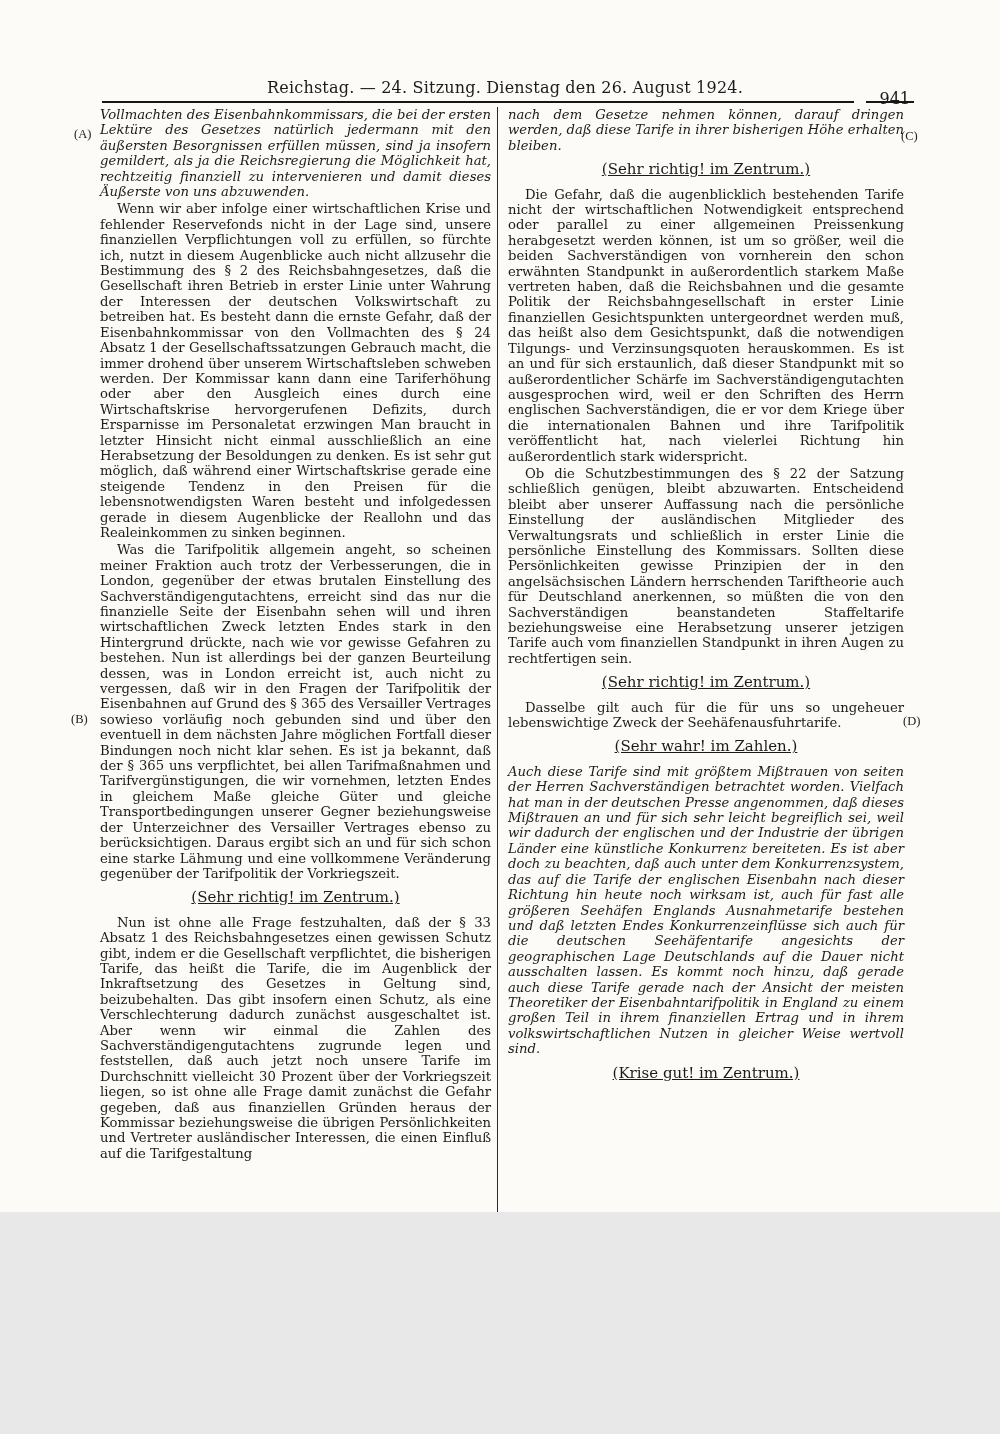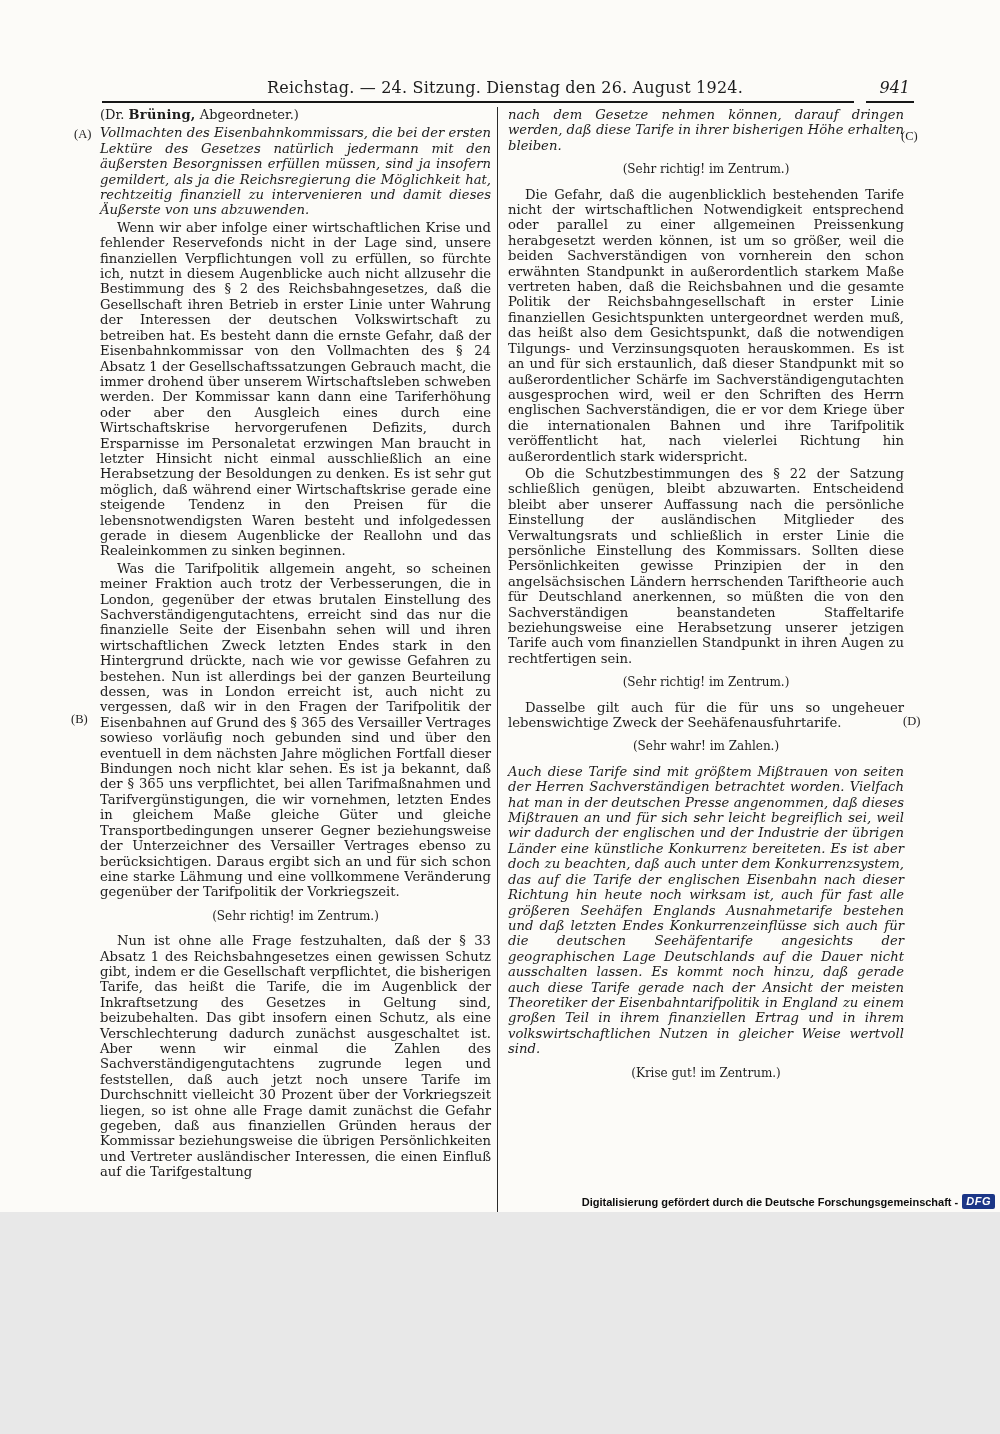--- a/index.html
+++ b/index.html
@@ -13,23 +13,22 @@
     overflow: hidden;
     margin: 0 auto;
   }
   
   .header-band { position: absolute; top: 78px; left: 100px; width: 810px; height: 22px; }
   .header-title {
     display: block; text-align: center;
     font-size: 16px; letter-spacing: 0.2px;
   }
   .page-number {
-    position: absolute; top: 0; right: 0;
+    position: absolute; top: 11px; right: 0;
     font-size: 16px;
-    font-style: italic;
   }
   .rule-long  { position: absolute; top: 101px; left: 102px; width: 752px; height: 2px; background: #161616; }
   .rule-short { position: absolute; top: 101px; left: 866px; width: 48px;  height: 2px; background: #161616; }
 
   
   .marker { position: absolute; font-size: 12.5px; font-family: "Liberation Serif", serif; color: #222; }
   .marker-a { left: 74px;  top: 127px; }
   .marker-b { left: 71px;  top: 712px; }
   .marker-c { left: 901px; top: 129px; }
   .marker-d { left: 903px; top: 714px; }
@@ -46,21 +45,21 @@
   .col-left  { left: 100px; width: 391px; }
   .col-right { left: 508px; width: 396px; }
 
   .speaker { margin: 0 0 3px 0; text-indent: 0; font-size: 13px; }
   .speaker b { letter-spacing: 0.3px; }
 
   p.body { margin: 0 0 2px 0; text-indent: 17px; }
   p.body.noindent { text-indent: 0; font-style: italic; }
   p.interjection {
     margin: 9px 0 9px 0; text-indent: 0;
-    text-align: center; font-size: 12px;
+    text-align: center; font-size: 15px; text-decoration: underline;
   }
 
   
   .footer {
     position: absolute; right: 5px; bottom: 3px;
     font-family: "Liberation Sans", sans-serif;
     font-size: 11px; font-weight: 700; color: #0d0d0d;
     display: flex; align-items: center; gap: 4px;
   }
   .dfg {
@@ -84,38 +83,33 @@
   <div class="rule-short"></div>
 
   <span class="marker marker-a">(A)</span>
   <span class="marker marker-b">(B)</span>
   <span class="marker marker-c">(C)</span>
   <span class="marker marker-d">(D)</span>
 
   <div class="divider"></div>
 
   <div class="col col-left">
-    <p class="speaker"><span>(Dr. </span><b>Brüning,</b><span> Abgeordneter.)</span></p>
     <p class="body noindent">Vollmachten des Eisenbahnkommissars, die bei der ersten Lektüre des Gesetzes natürlich jedermann mit den äußersten Besorgnissen erfüllen müssen, sind ja insofern gemildert, als ja die Reichsregierung die Möglichkeit hat, rechtzeitig finanziell zu intervenieren und damit dieses Äußerste von uns abzuwenden.</p>
     <p class="body">Wenn wir aber infolge einer wirtschaftlichen Krise und fehlender Reservefonds nicht in der Lage sind, unsere finanziellen Verpflichtungen voll zu erfüllen, so fürchte ich, nutzt in diesem Augenblicke auch nicht allzusehr die Bestimmung des § 2 des Reichsbahngesetzes, daß die Gesellschaft ihren Betrieb in erster Linie unter Wahrung der Interessen der deutschen Volkswirtschaft zu betreiben hat.  Es besteht dann die ernste Gefahr, daß der Eisenbahnkommissar von den Vollmachten des § 24 Absatz 1 der Gesellschaftssatzungen Gebrauch macht, die immer drohend über unserem Wirtschaftsleben schweben werden. Der Kommissar kann dann eine Tariferhöhung oder aber den Ausgleich eines durch eine Wirtschaftskrise hervorgerufenen Defizits, durch Ersparnisse im Personaletat erzwingen Man braucht in letzter Hinsicht nicht einmal ausschließlich an eine Herabsetzung der Besoldungen zu denken. Es ist sehr gut möglich, daß während einer Wirtschaftskrise gerade eine steigende Tendenz in den Preisen für die lebensnotwendigsten Waren besteht und infolgedessen gerade in diesem Augenblicke der Reallohn und das Realeinkommen zu sinken beginnen.</p>
     <p class="body">Was die Tarifpolitik allgemein angeht, so scheinen meiner Fraktion auch trotz der Verbesserungen, die in London, gegenüber der etwas brutalen Einstellung des Sachverständigengutachtens, erreicht sind das nur die finanzielle Seite der Eisenbahn sehen will und ihren wirtschaftlichen Zweck letzten Endes stark in den Hintergrund drückte, nach wie vor gewisse Gefahren zu bestehen.  Nun ist allerdings bei der ganzen Beurteilung dessen, was in London erreicht ist, auch nicht zu vergessen, daß wir in den Fragen der Tarifpolitik der Eisenbahnen auf Grund des § 365 des Versailler Vertrages sowieso vorläufig noch gebunden sind und über den eventuell in dem nächsten Jahre möglichen Fortfall dieser Bindungen noch nicht klar sehen.  Es ist ja bekannt, daß der § 365 uns verpflichtet, bei allen Tarifmaßnahmen und Tarifvergünstigungen, die wir vornehmen, letzten Endes in gleichem Maße gleiche Güter und gleiche Transportbedingungen unserer Gegner beziehungsweise der Unterzeichner des Versailler Vertrages ebenso zu berücksichtigen.  Daraus ergibt sich an und für sich schon eine starke Lähmung und eine vollkommene Veränderung gegenüber der Tarifpolitik der Vorkriegszeit.</p>
     <p class="interjection">(Sehr richtig! im Zentrum.)</p>
     <p class="body">Nun ist ohne alle Frage festzuhalten, daß der § 33 Absatz 1 des Reichsbahngesetzes einen gewissen Schutz gibt, indem er die Gesellschaft verpflichtet, die bisherigen Tarife, das heißt die Tarife, die im Augenblick der Inkraftsetzung des Gesetzes in Geltung sind, beizubehalten. Das gibt insofern einen Schutz, als eine Verschlechterung dadurch zunächst ausgeschaltet ist.  Aber wenn wir einmal die Zahlen des Sachverständigengutachtens zugrunde legen und feststellen, daß auch jetzt noch unsere Tarife im Durchschnitt vielleicht 30 Prozent über der Vorkriegszeit liegen, so ist ohne alle Frage damit zunächst die Gefahr gegeben, daß aus finanziellen Gründen heraus der Kommissar beziehungsweise die übrigen Persönlichkeiten und Vertreter ausländischer Interessen, die einen Einfluß auf die Tarifgestaltung</p>
   </div>
 
   <div class="col col-right">
     <p class="body noindent">nach dem Gesetze nehmen können, darauf dringen werden, daß diese Tarife in ihrer bisherigen Höhe erhalten bleiben.</p>
     <p class="interjection">(Sehr richtig! im Zentrum.)</p>
     <p class="body">Die Gefahr, daß die augenblicklich bestehenden Tarife nicht der wirtschaftlichen Notwendigkeit entsprechend oder parallel zu einer allgemeinen Preissenkung herabgesetzt werden können, ist um so größer, weil die beiden Sachverständigen von vornherein den schon erwähnten Standpunkt in außerordentlich starkem Maße vertreten haben, daß die Reichsbahnen und die gesamte Politik der Reichsbahngesellschaft in erster Linie finanziellen Gesichtspunkten untergeordnet werden muß, das heißt also dem Gesichtspunkt, daß die notwendigen Tilgungs- und Verzinsungsquoten herauskommen.  Es ist an und für sich erstaunlich, daß dieser Standpunkt mit so außerordentlicher Schärfe im Sachverständigengutachten ausgesprochen wird, weil er den Schriften des Herrn englischen Sachverständigen, die er vor dem Kriege über die internationalen Bahnen und ihre Tarifpolitik veröffentlicht hat, nach vielerlei Richtung hin außerordentlich stark widerspricht.</p>
     <p class="body">Ob die Schutzbestimmungen des § 22 der Satzung schließlich genügen, bleibt abzuwarten.  Entscheidend bleibt aber unserer Auffassung nach die persönliche Einstellung der ausländischen Mitglieder des Verwaltungsrats und schließlich in erster Linie die persönliche Einstellung des Kommissars.  Sollten diese Persönlichkeiten gewisse Prinzipien der in den angelsächsischen Ländern herrschenden Tariftheorie auch für Deutschland anerkennen, so müßten die von den Sachverständigen beanstandeten Staffeltarife beziehungsweise eine Herabsetzung unserer jetzigen Tarife auch vom finanziellen Standpunkt in ihren Augen zu rechtfertigen sein.</p>
     <p class="interjection">(Sehr richtig! im Zentrum.)</p>
     <p class="body">Dasselbe gilt auch für die für uns so ungeheuer lebenswichtige Zweck der Seehäfenausfuhrtarife.</p>
     <p class="interjection">(Sehr wahr! im Zahlen.)</p>
     <p class="body noindent">Auch diese Tarife sind mit größtem Mißtrauen von seiten der Herren Sachverständigen betrachtet worden. Vielfach hat man in der deutschen Presse angenommen, daß dieses Mißtrauen an und für sich sehr leicht begreiflich sei, weil wir dadurch der englischen und der Industrie der übrigen Länder eine künstliche Konkurrenz bereiteten.  Es ist aber doch zu beachten, daß auch unter dem Konkurrenzsystem, das auf die Tarife der englischen Eisenbahn nach dieser Richtung hin heute noch wirksam ist, auch für fast alle größeren Seehäfen Englands Ausnahmetarife bestehen und daß letzten Endes Konkurrenzeinflüsse sich auch für die deutschen Seehäfentarife angesichts der geographischen Lage Deutschlands auf die Dauer nicht ausschalten lassen.  Es kommt noch hinzu, daß gerade auch diese Tarife gerade nach der Ansicht der meisten Theoretiker der Eisenbahntarifpolitik in England zu einem großen Teil in ihrem finanziellen Ertrag und in ihrem volkswirtschaftlichen Nutzen in gleicher Weise wertvoll sind.</p>
     <p class="interjection">(Krise gut! im Zentrum.)</p>
   </div>
 
-  <div class="footer">
-    <span>Digitalisierung gefördert durch die Deutsche Forschungsgemeinschaft -</span>
-    <span class="dfg">DFG</span>
-  </div>
 
 </div>
 
 </body></html>

